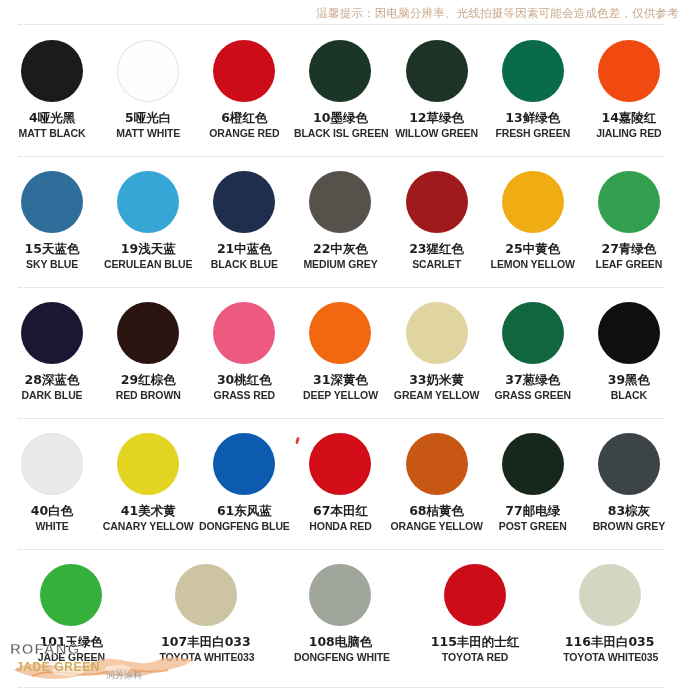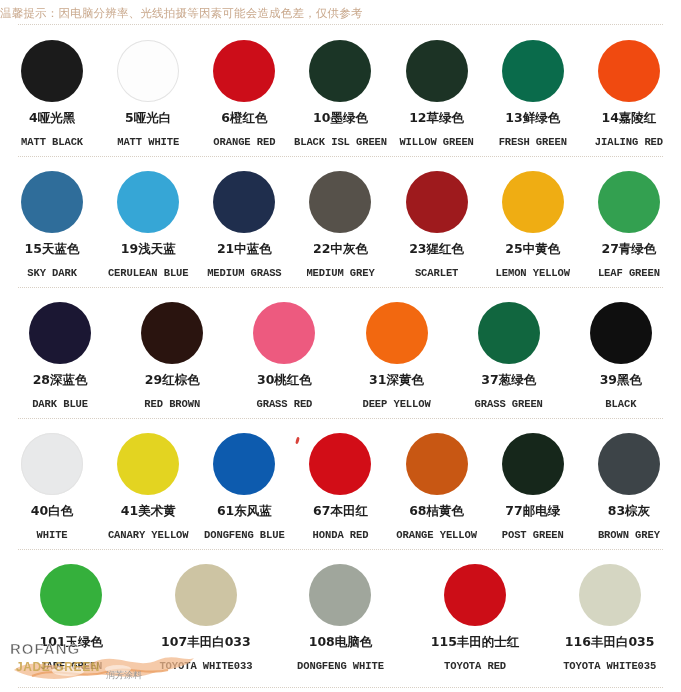--- a/index.html
+++ b/index.html
@@ -15,20 +15,21 @@
     background: #ffffff;
   }
 
   
   .notice-bar {
     position: absolute;
     top: 0; left: 0;
     width: 681px; height: 26px;
     display: flex;
     align-items: center;
+    justify-content: flex-end;
     padding-right: 2px;
     overflow: hidden;
   }
   .notice-text {
     font-size: 11.5px;
     color: #c9a88c;
     white-space: nowrap;
     letter-spacing: 0.2px;
     font-family: "DejaVu Sans", sans-serif;
   }
@@ -84,23 +85,23 @@
     font-weight: bold;
     color: #1e1e1e;
     white-space: nowrap;
     font-family: "DejaVu Sans", sans-serif;
   }
   .name-en {
     font-size: 10.5px;
     font-weight: bold;
     color: #2b2b2b;
     white-space: nowrap;
-    margin-top: 10px;
+    margin-top: 1px;
     letter-spacing: -0.1px;
-    font-family: Liberation Mono, monospace;
+    font-family: Liberation Sans, sans-serif;
   }
 
   
   .watermark {
     position: absolute;
     left: 6px;
     bottom: 8px;
     width: 190px;
     height: 48px;
     pointer-events: none;
@@ -203,35 +204,35 @@
             <div class="name-en">JIALING RED</div>
           </div>
         </div>
       </div>
       <div class="sep"></div>
       <div class="swatch-row">
         <div class="cell">
           <span class="dot" style="background: rgb(47, 109, 154);"></span>
           <div class="cell-labels">
             <div class="name-cn">15天蓝色</div>
-            <div class="name-en">SKY  DARK</div>
+            <div class="name-en">SKY  BLUE</div>
           </div>
         </div>
         <div class="cell">
           <span class="dot" style="background: rgb(54, 166, 214);"></span>
           <div class="cell-labels">
             <div class="name-cn">19浅天蓝</div>
             <div class="name-en">CERULEAN BLUE</div>
           </div>
         </div>
         <div class="cell">
           <span class="dot" style="background: rgb(31, 46, 77);"></span>
           <div class="cell-labels">
             <div class="name-cn">21中蓝色</div>
-            <div class="name-en">MEDIUM GRASS</div>
+            <div class="name-en">BLACK BLUE</div>
           </div>
         </div>
         <div class="cell">
           <span class="dot" style="background: rgb(86, 81, 74);"></span>
           <div class="cell-labels">
             <div class="name-cn">22中灰色</div>
             <div class="name-en">MEDIUM GREY</div>
           </div>
         </div>
         <div class="cell">
@@ -277,20 +278,27 @@
           <div class="cell-labels">
             <div class="name-cn">30桃红色</div>
             <div class="name-en">GRASS RED</div>
           </div>
         </div>
         <div class="cell">
           <span class="dot" style="background: rgb(242, 104, 16);"></span>
           <div class="cell-labels">
             <div class="name-cn">31深黄色</div>
             <div class="name-en">DEEP YELLOW</div>
+          </div>
+        </div>
+        <div class="cell">
+          <span class="dot" style="background: rgb(224, 212, 160);"></span>
+          <div class="cell-labels">
+            <div class="name-cn">33奶米黄</div>
+            <div class="name-en">GREAM YELLOW</div>
           </div>
         </div>
         <div class="cell">
           <span class="dot" style="background: rgb(17, 102, 63);"></span>
           <div class="cell-labels">
             <div class="name-cn">37葱绿色</div>
             <div class="name-en">GRASS GREEN</div>
           </div>
         </div>
         <div class="cell">

